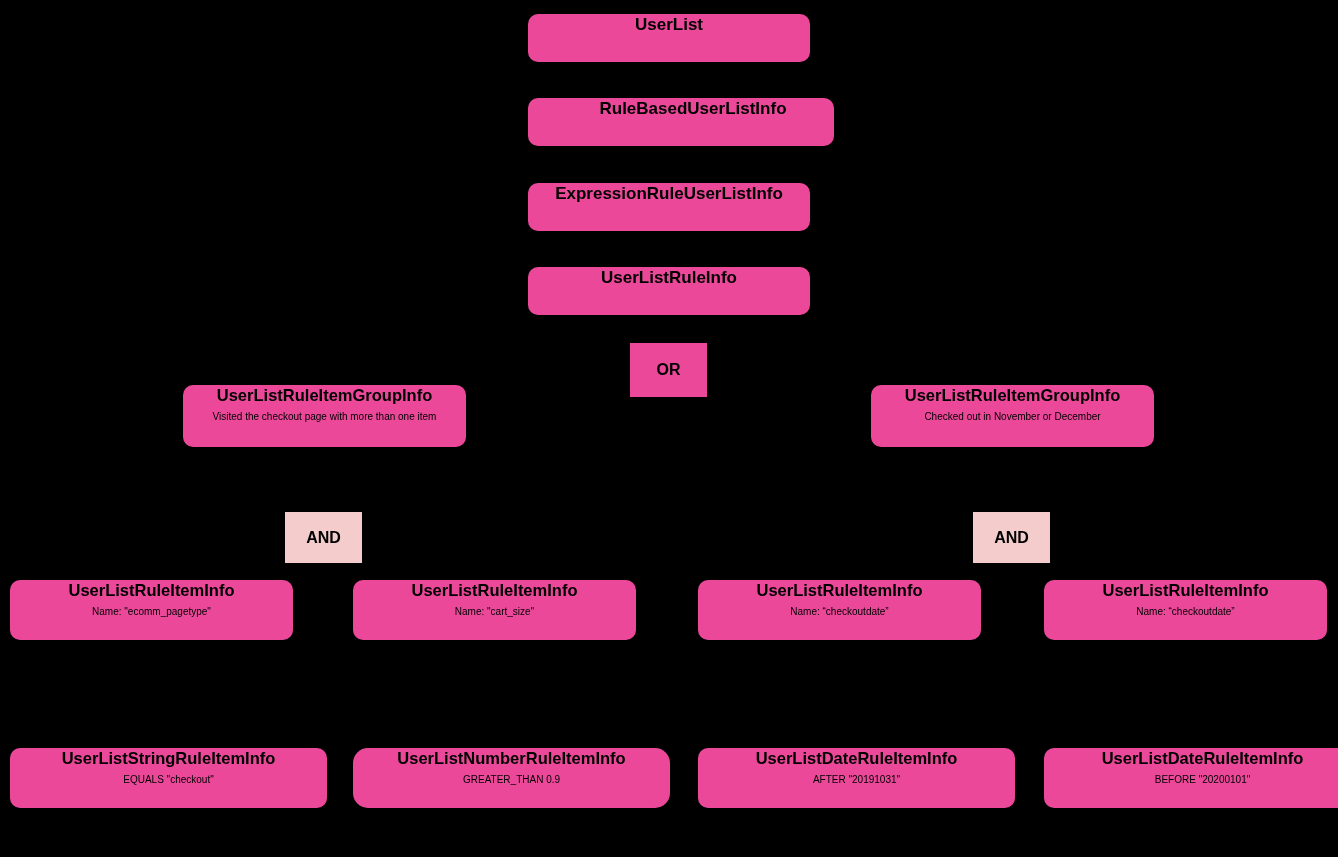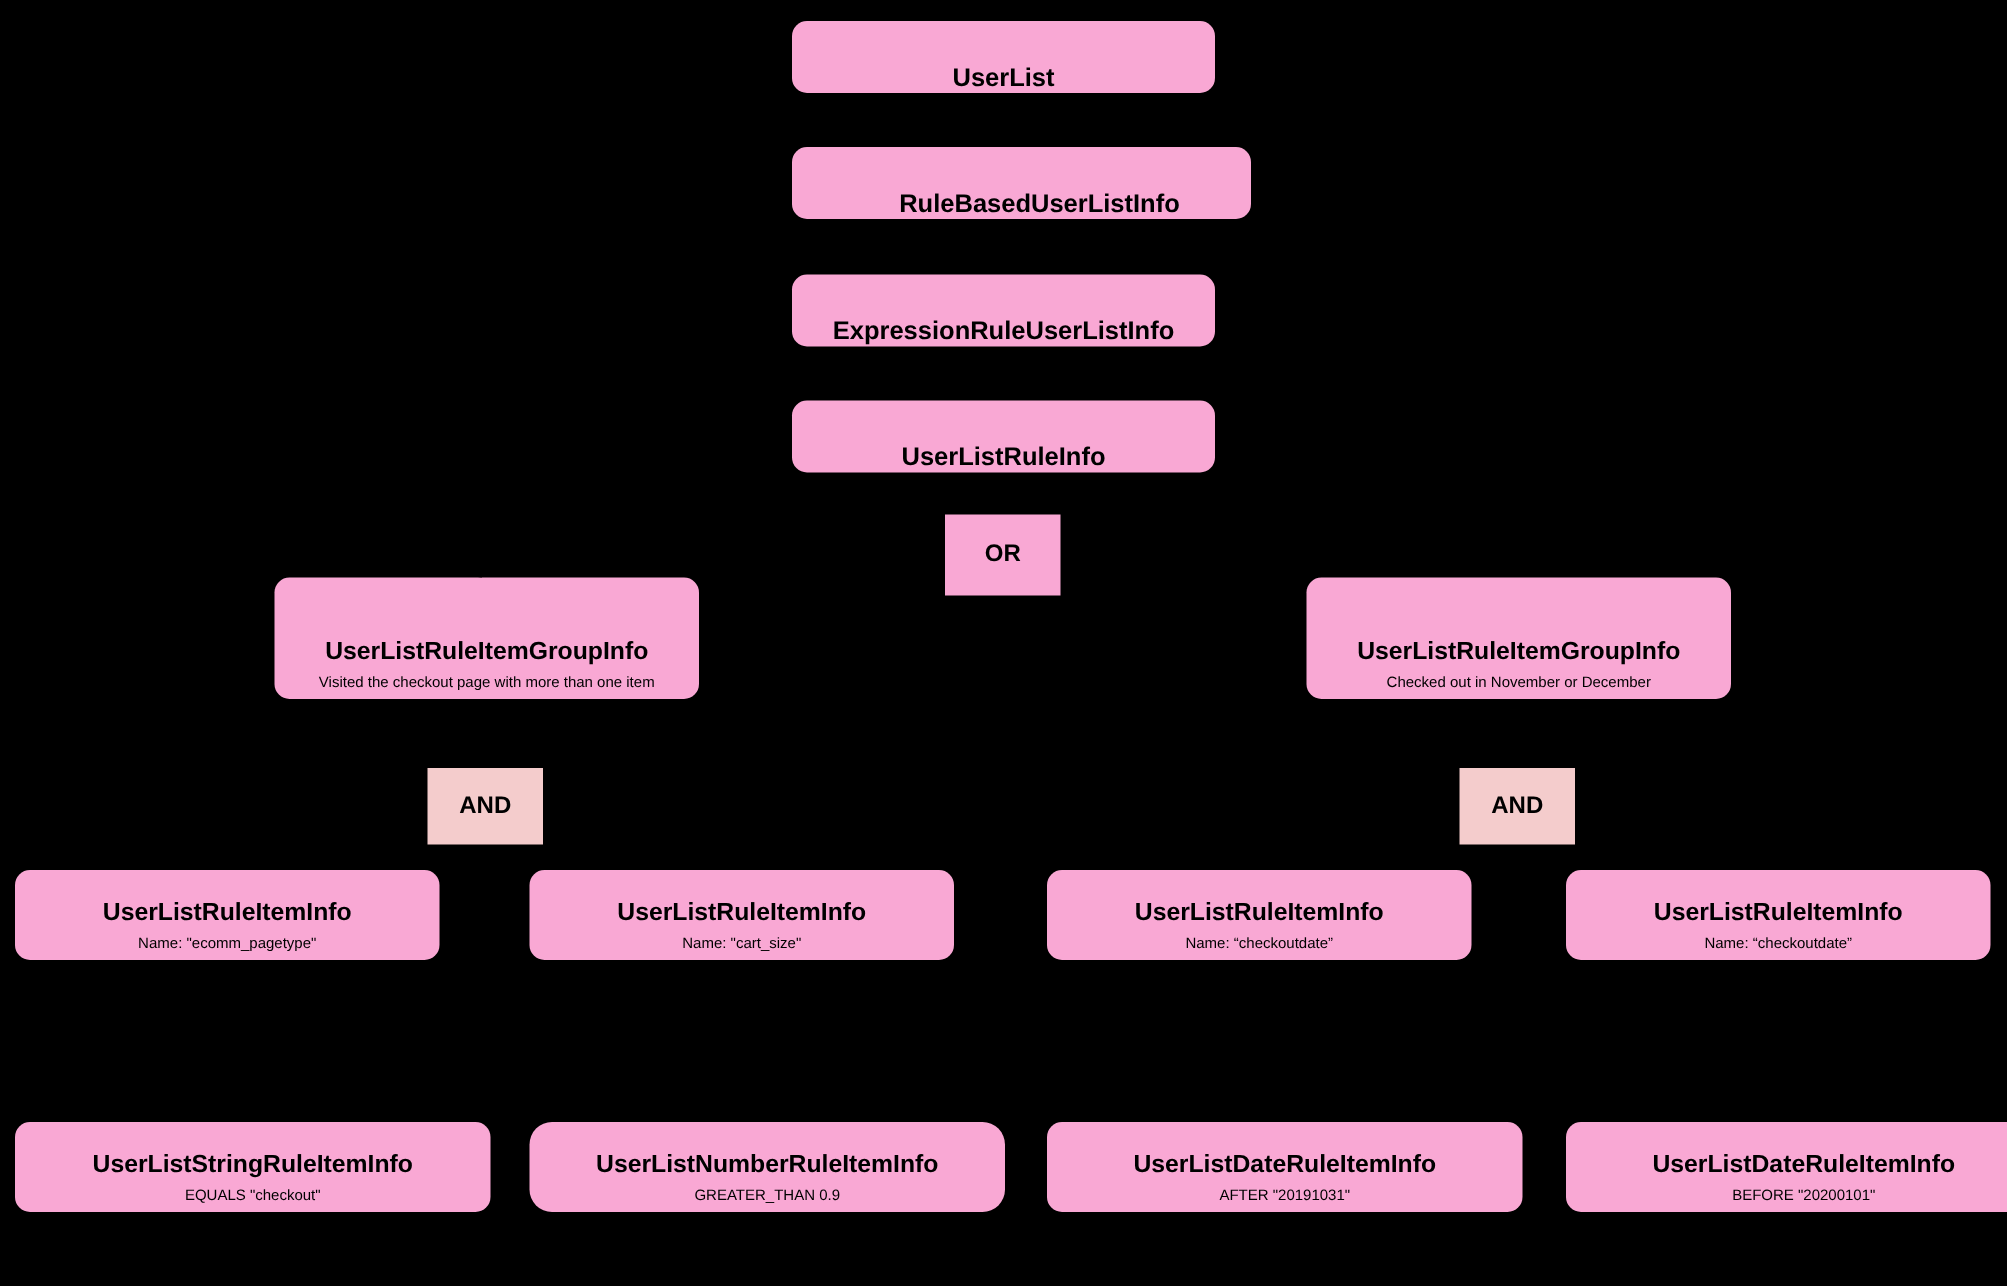--- a/index.html
+++ b/index.html
@@ -6,45 +6,45 @@
   .canvas{
     position:relative;
     width:1338px;height:857px;
     background:#000;
     overflow:hidden;
     font-family:"Liberation Sans", sans-serif;
     color:#000;
   }
   .node{
     position:absolute;
-    background:#f9a8d4;
+    background:#ec4899;
     border-radius:10px;
     display:flex;flex-direction:column;
-    align-items:center;justify-content:flex-end;
+    align-items:center;justify-content:flex-start;
     text-align:center;
     line-height:21px;
   }
   .node .title{font-weight:bold;font-size:16.5px;}
   .node .sub{font-size:10px;}
   .chain{left:528px;width:282px;height:48px;}
   .chain .title{font-size:17px;}
   #chain-0{top:14px;}
   #chain-1{top:98px;padding-left:24px;}
   #chain-2{top:183px;}
   #chain-3{top:267px;}
   .op{
     position:absolute;
     display:flex;align-items:center;justify-content:center;
     font-weight:bold;font-size:16px;
     border-radius:0;
   }
-  #or-node{left:630px;top:343px;width:77px;height:54px;background:#f9a8d4;}
+  #or-node{left:630px;top:343px;width:77px;height:54px;background:#ec4899;}
   #and-left{left:285px;top:512px;width:77px;height:51px;background:#f4cccc;}
   #and-right{left:973px;top:512px;width:77px;height:51px;background:#f4cccc;}
-  .group{width:283px;height:81px;top:385px;padding:0 8px;box-sizing:border-box;}
+  .group{width:283px;height:62px;top:385px;padding:0 8px;box-sizing:border-box;}
   #group-0{left:183px;}
   #group-1{left:871px;}
   .rule-item{width:283px;height:60px;top:580px;}
   #rule-item-0{left:10px;}
   #rule-item-1{left:353px;}
   #rule-item-2{left:698px;}
   #rule-item-3{left:1044px;}
   .leaf{width:317px;height:60px;top:748px;}
   #leaf-0{left:10px;}
   #leaf-1{left:353px;border-radius:15px;}

